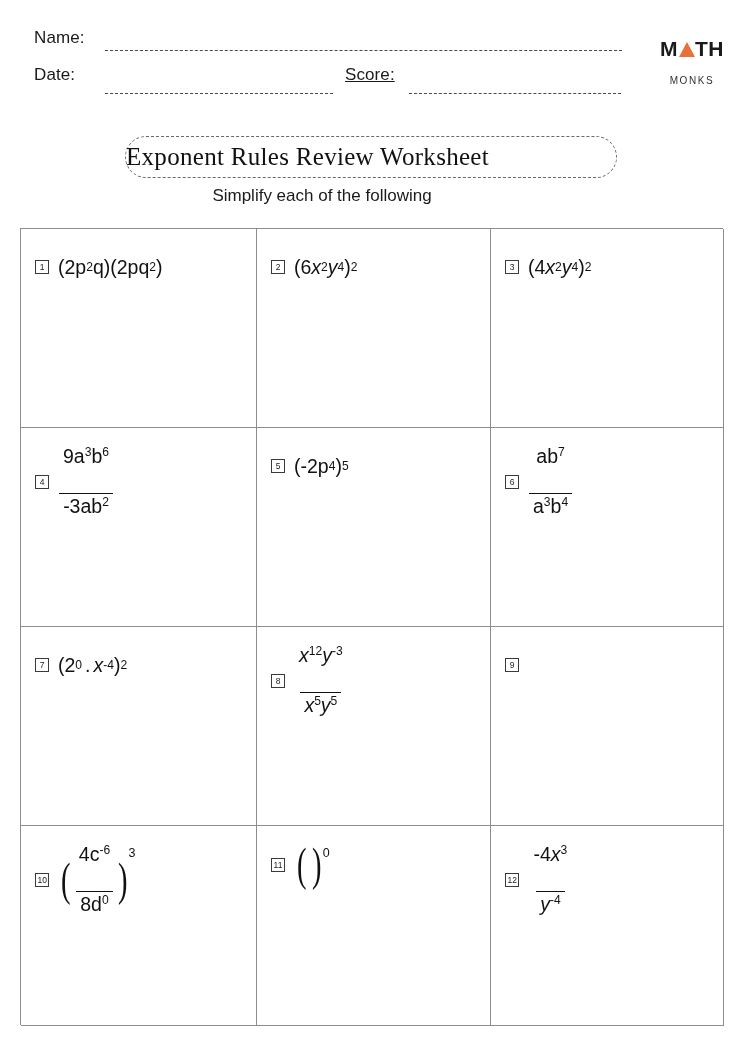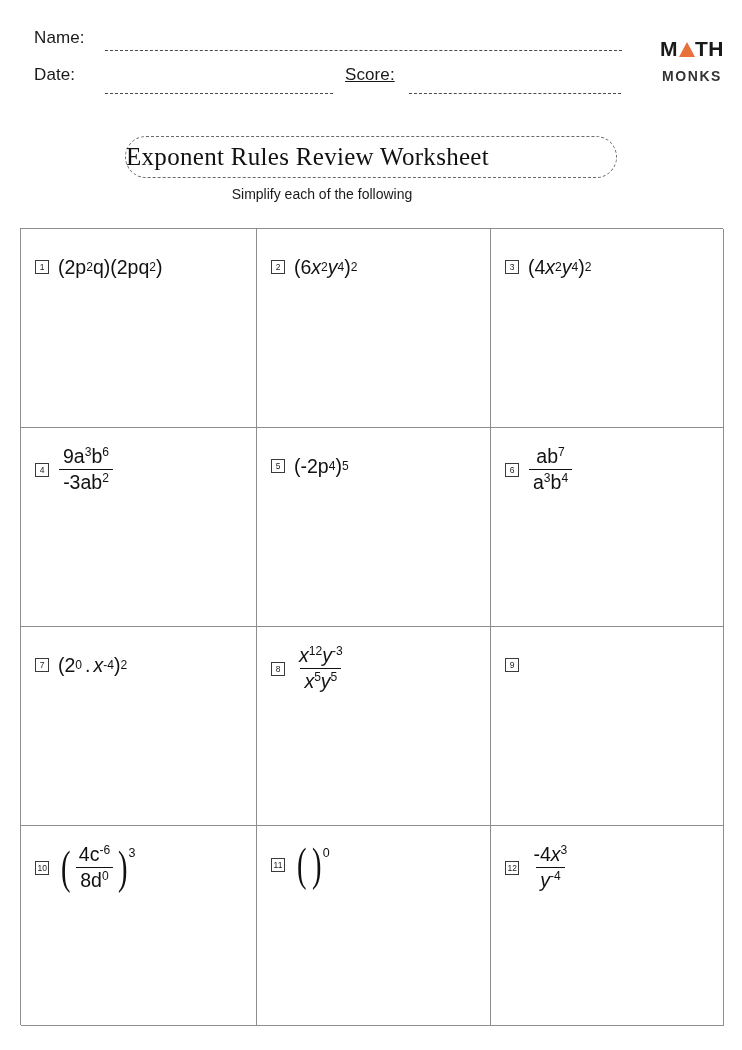--- a/index.html
+++ b/index.html
@@ -66,25 +66,25 @@
     display: inline-block;
     width: 0; height: 0;
     border-left: 8px solid transparent;
     border-right: 8px solid transparent;
     border-bottom: 15px solid #e8703a;
     margin: 0 0.5px;
     position: relative;
     top: 1px;
   }
   .logo-monks {
-    font-size: 14px;
-    font-weight: 700;
+    font-size: 10px;
+    font-weight: 400;
     letter-spacing: 1.6px;
     color: #333333;
-    margin-top: 10px;
+    margin-top: 17px;
   }
 
   
   .title-wrap {
     position: absolute;
     left: 125px;
     top: 136px;
     width: 492px;
     height: 42px;
     border: 1.6px dashed #6a6a6a;
@@ -98,21 +98,21 @@
     font-size: 25px;
     color: #111111;
     letter-spacing: 0.3px;
     white-space: nowrap;
   }
   .subtitle {
     position: absolute;
     left: 0; top: 186px;
     width: 644px;
     text-align: center;
-    font-size: 14px;
+    font-size: 17px;
     color: #1a1a1a;
   }
 
   
   .grid {
     position: absolute;
     left: 20px;
     top: 228px;
     width: 703px;
     height: 797px;
@@ -158,20 +158,21 @@
   .dot { padding: 0 3px; }
 
   
   .frac {
     display: inline-flex;
     flex-direction: column;
     align-items: center;
     vertical-align: middle;
     line-height: 1.12;
     margin: 0 1px;
+    gap: 24px;
   }
   .frac .top { padding: 0 4px 1px 4px; }
   .frac .bot { padding: 2px 4px 0 4px; border-top: 1.6px solid #111111; }
 
   
   .bigparen {
     display: inline-flex;
     align-items: stretch;
     position: relative;
   }

